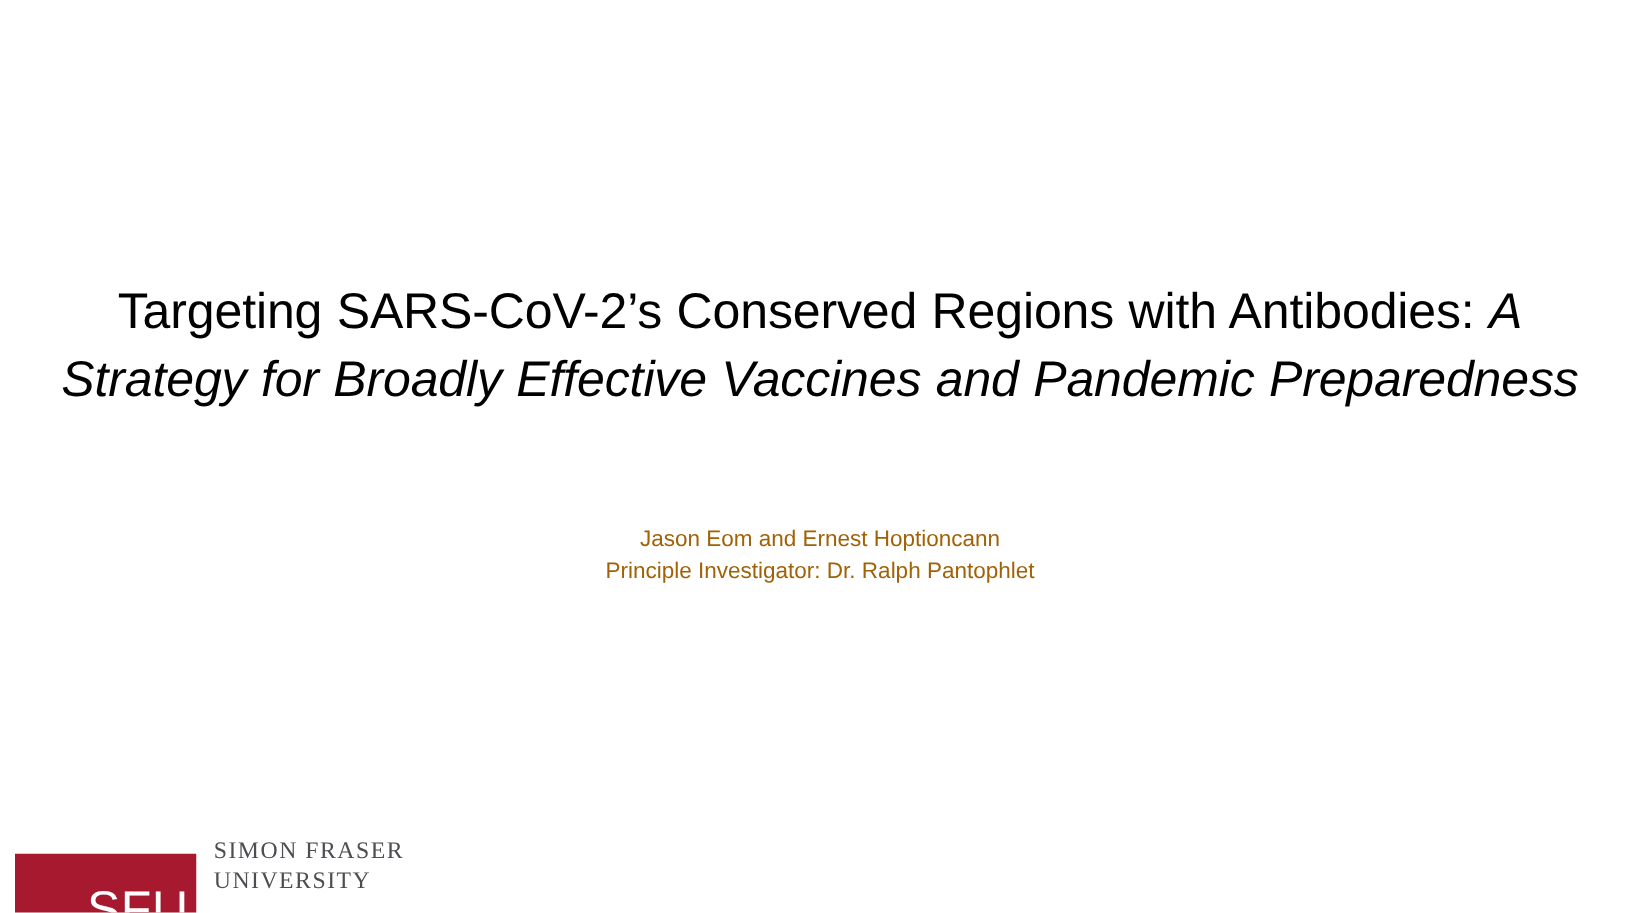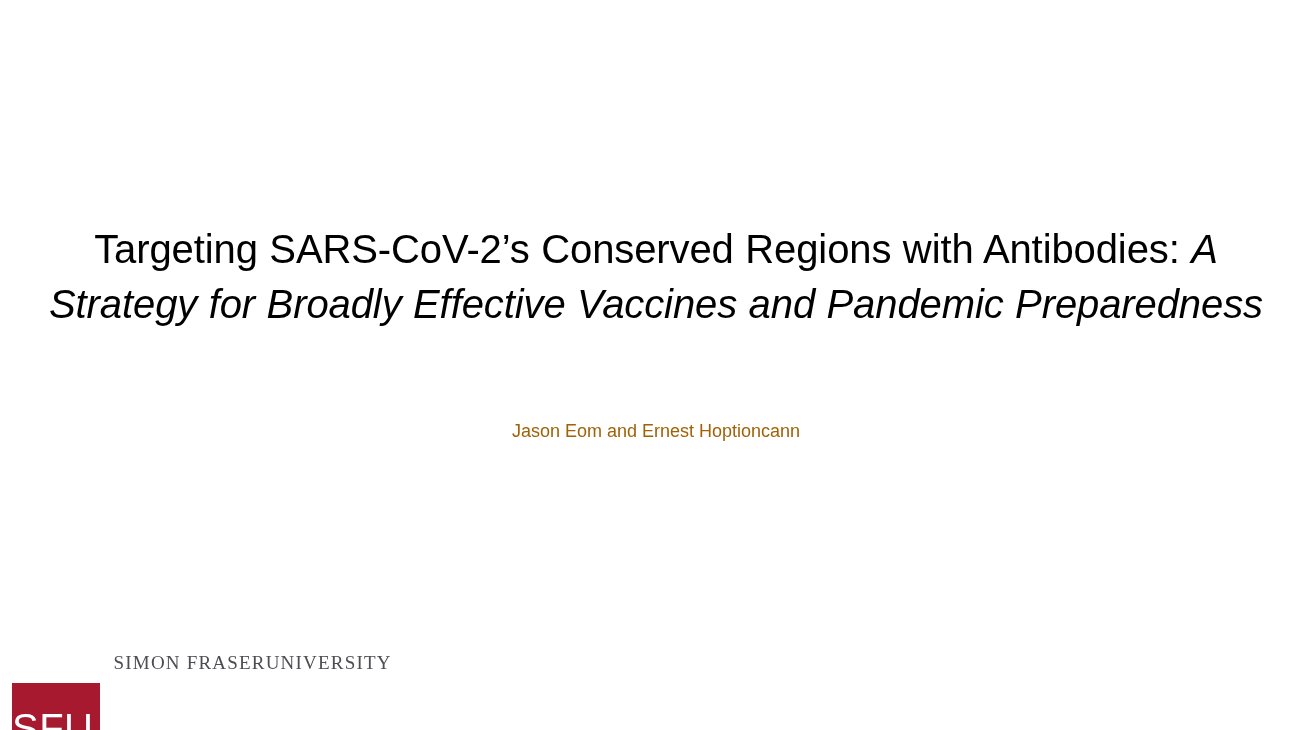--- a/index.html
+++ b/index.html
@@ -96,21 +96,21 @@
     font-family: "Liberation Sans", sans-serif;
     font-size: 40px;
     font-weight: 300;
     line-height: 40px;
     letter-spacing: 0.5px;
   }
 
   .sfu-wordmark {
     padding-left: 14px;
     display: flex;
-    flex-direction: row;
+    flex-direction: column;
     justify-content: flex-end;
     padding-bottom: 7px;
   }
 
   .sfu-wordmark-line {
     font-family: "Liberation Serif", serif;
     font-size: 19px;
     line-height: 24px;
     font-weight: 400;
     color: #4D4D52;
@@ -122,20 +122,21 @@
 <body>
 
 <div class="slide">
 
   <div class="title-block">
     <h1 class="slide-title"><span class="title-main">Targeting SARS-CoV-2’s Conserved Regions with Antibodies: </span><span class="title-sub">A Strategy for Broadly Effective Vaccines and Pandemic Preparedness</span></h1>
   </div>
 
   <div class="authors-block">
     <p class="author-line">Jason Eom and Ernest Hoptioncann</p>
+    <p class="author-line">Principle Investigator: Dr. Ralph Pantophlet</p>
   </div>
 
   <div class="sfu-logo">
     <div class="sfu-mark">
       <span class="sfu-mark-text">SFU</span>
     </div>
     <div class="sfu-wordmark">
       <span class="sfu-wordmark-line">SIMON FRASER</span>
       <span class="sfu-wordmark-line">UNIVERSITY</span>
     </div>

